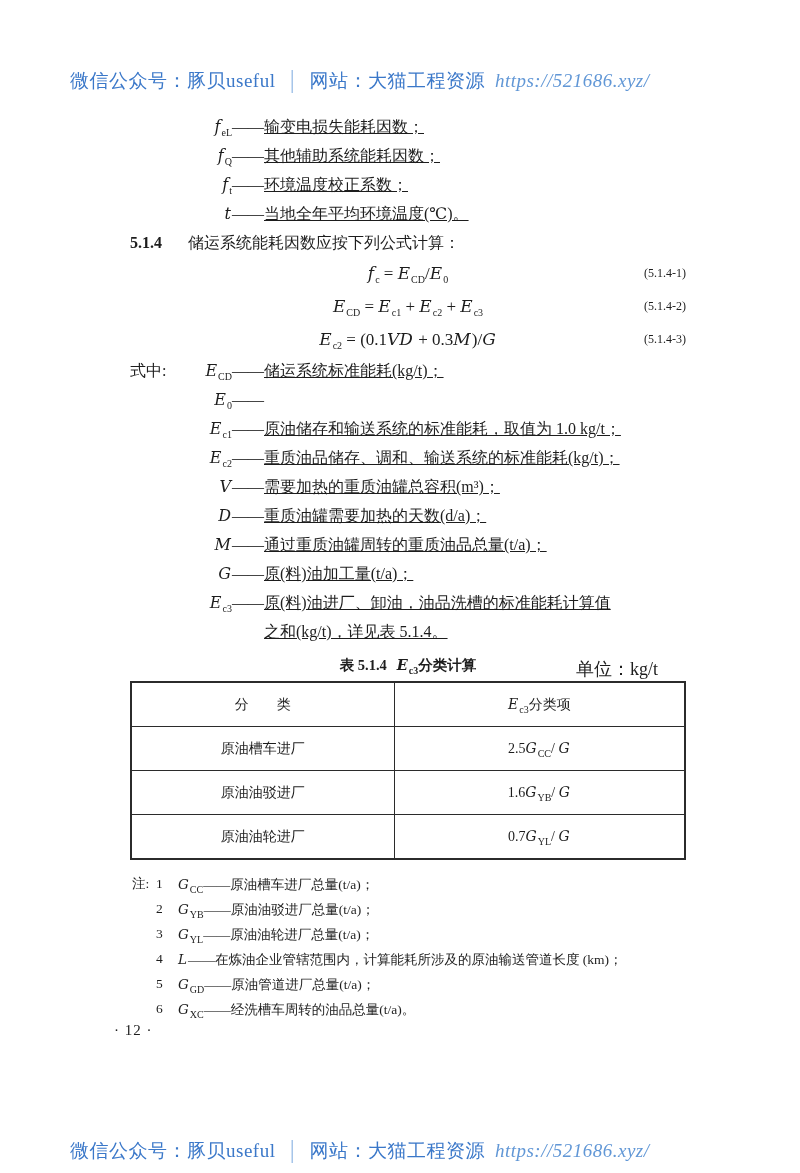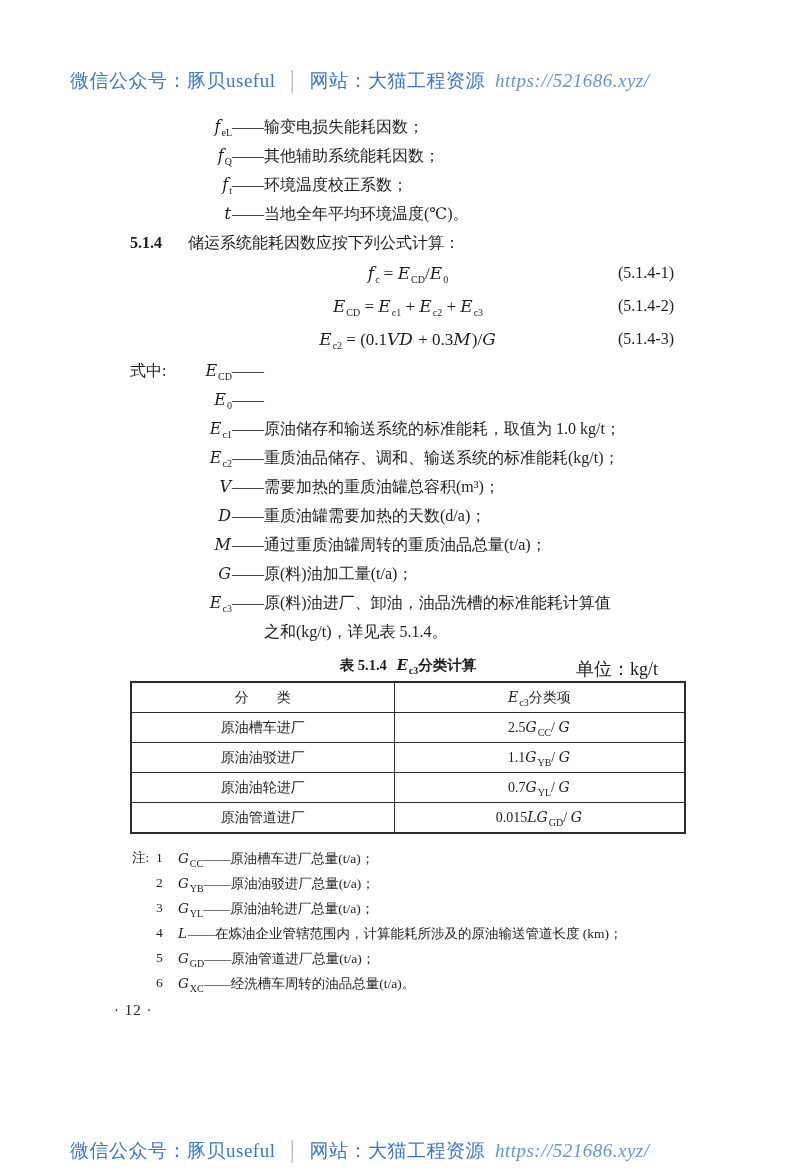--- a/index.html
+++ b/index.html
@@ -22,52 +22,52 @@
   
   .content { position:absolute; left:130px; top:112px; width:556px; font-size:16px; }
 
   i.var { font-style:italic; font-family:"DejaVu Serif",serif; padding-right:1px; }
   sub { font-size:10px; font-style:normal; line-height:0; }
 
   ul,ol { list-style:none; }
   .sym-row { display:flex; line-height:29px; position:relative; }
   .sym-col { flex:0 0 102px; text-align:right; white-space:nowrap; }
   .dash { white-space:nowrap; }
-  .desc-col { flex:1; }
+  .desc-col { flex:1;text-decoration:underline; }
   .desc-line2 { display:block; }
   .where-prefix { position:absolute; left:0; }
 
   .section-heading { line-height:29px; }
   .section-no { font-weight:bold; }
   .section-title { margin-left:26px; }
 
   .equations { margin:0; }
   .eq-row { position:relative; text-align:center; line-height:32px; font-size:17px; }
-  .eq-tag { position:absolute; right:12px; top:0; font-size:16px;text-align:right; }
+  .eq-tag { position:absolute; right:0; top:0; font-size:12px;text-align:right; }
 
   .table-caption { position:relative; text-align:center; line-height:24px; margin-top:7px;
                    font-size:14.5px; font-weight:bold; }
   .caption-title { margin-left:10px;text-align:right; }
   .caption-unit { position:absolute; right:28px; top:4px; font-weight:normal; font-size:18px; }
 
   .data-table { width:100%; border-collapse:collapse; margin-top:4px; font-size:14px;
                 border:2px solid #2b2b2b; }
   .data-table th, .data-table td {
     border:1px solid #2b2b2b; font-weight:normal; text-align:center;
-    padding:4px 2px; line-height:20px;
+    padding:11px 2px; line-height:20px;
   }
   .col-cat { width:47.5%; }
 
   .notes { margin-top:12px; font-size:13.5px; }
   .note-row { position:relative; display:flex; line-height:24px; padding-left:26px; }
   .note-label { position:absolute; left:2px; }
   .note-num { flex:0 0 22px; }
   .note-body { flex:1; }
 
-  .page-number { margin-top:6px; margin-left:-16px; font-size:15px; letter-spacing:1px; }
+  .page-number { margin-top:0; margin-left:-16px; font-size:15px; letter-spacing:1px; }
 </style>
 </head>
 <body>
 
 <div class="watermark header">
   <span>微信公众号：豚贝useful</span><span class="wm-sep">│</span><span>网站：大猫工程资源</span><span class="wm-url">https://521686.xyz/</span>
 </div>
 
 <main class="content">
 
@@ -111,20 +111,21 @@
       <span class="eq-body"><i class="var">E</i><sub>c2</sub><span> = (0.1</span><i class="var">VD</i><span> + 0.3</span><i class="var">M</i><span>)/</span><i class="var">G</i></span>
       <span class="eq-tag">(5.1.4-3)</span>
     </div>
   </div>
 
   <ol class="where-list">
     <li class="sym-row">
       <span class="where-prefix">式中:</span>
       <span class="sym-col"><i class="var">E</i><sub>CD</sub></span>
       <span class="dash">——</span>
+      <span class="desc-col">储运系统标准能耗(kg/t)；</span>
     </li>
     <li class="sym-row">
       <span class="sym-col"><i class="var">E</i><sub>0</sub></span>
       <span class="dash">——</span>
     </li>
     <li class="sym-row">
       <span class="sym-col"><i class="var">E</i><sub>c1</sub></span>
       <span class="dash">——</span>
       <span class="desc-col">原油储存和输送系统的标准能耗，取值为 1.0 kg/t；</span>
     </li>
@@ -176,29 +177,25 @@
         <th><i class="var">E</i><sub>c3</sub><span>分类项</span></th>
       </tr>
     </thead>
     <tbody>
       <tr>
         <td>原油槽车进厂</td>
         <td><span>2.5</span><i class="var">G</i><sub>CC</sub><span>/ </span><i class="var">G</i></td>
       </tr>
       <tr>
         <td>原油油驳进厂</td>
-        <td><span>1.1</span><i class="var">G</i><sub>YB</sub><span>/ </span><i class="var">G</i></td>
+        <td><span>1.6</span><i class="var">G</i><sub>YB</sub><span>/ </span><i class="var">G</i></td>
       </tr>
       <tr>
         <td>原油油轮进厂</td>
         <td><span>0.7</span><i class="var">G</i><sub>YL</sub><span>/ </span><i class="var">G</i></td>
-      </tr>
-      <tr>
-        <td>原油管道进厂</td>
-        <td><span>0.015</span><i class="var">LG</i><sub>GD</sub><span>/ </span><i class="var">G</i></td>
       </tr>
     </tbody>
   </table>
 
   <div class="notes">
     <div class="note-row">
       <span class="note-label">注:</span>
       <span class="note-num">1</span>
       <span class="note-body"><i class="var">G</i><sub>CC</sub><span>——</span><span>原油槽车进厂总量(t/a)；</span></span>
     </div>

